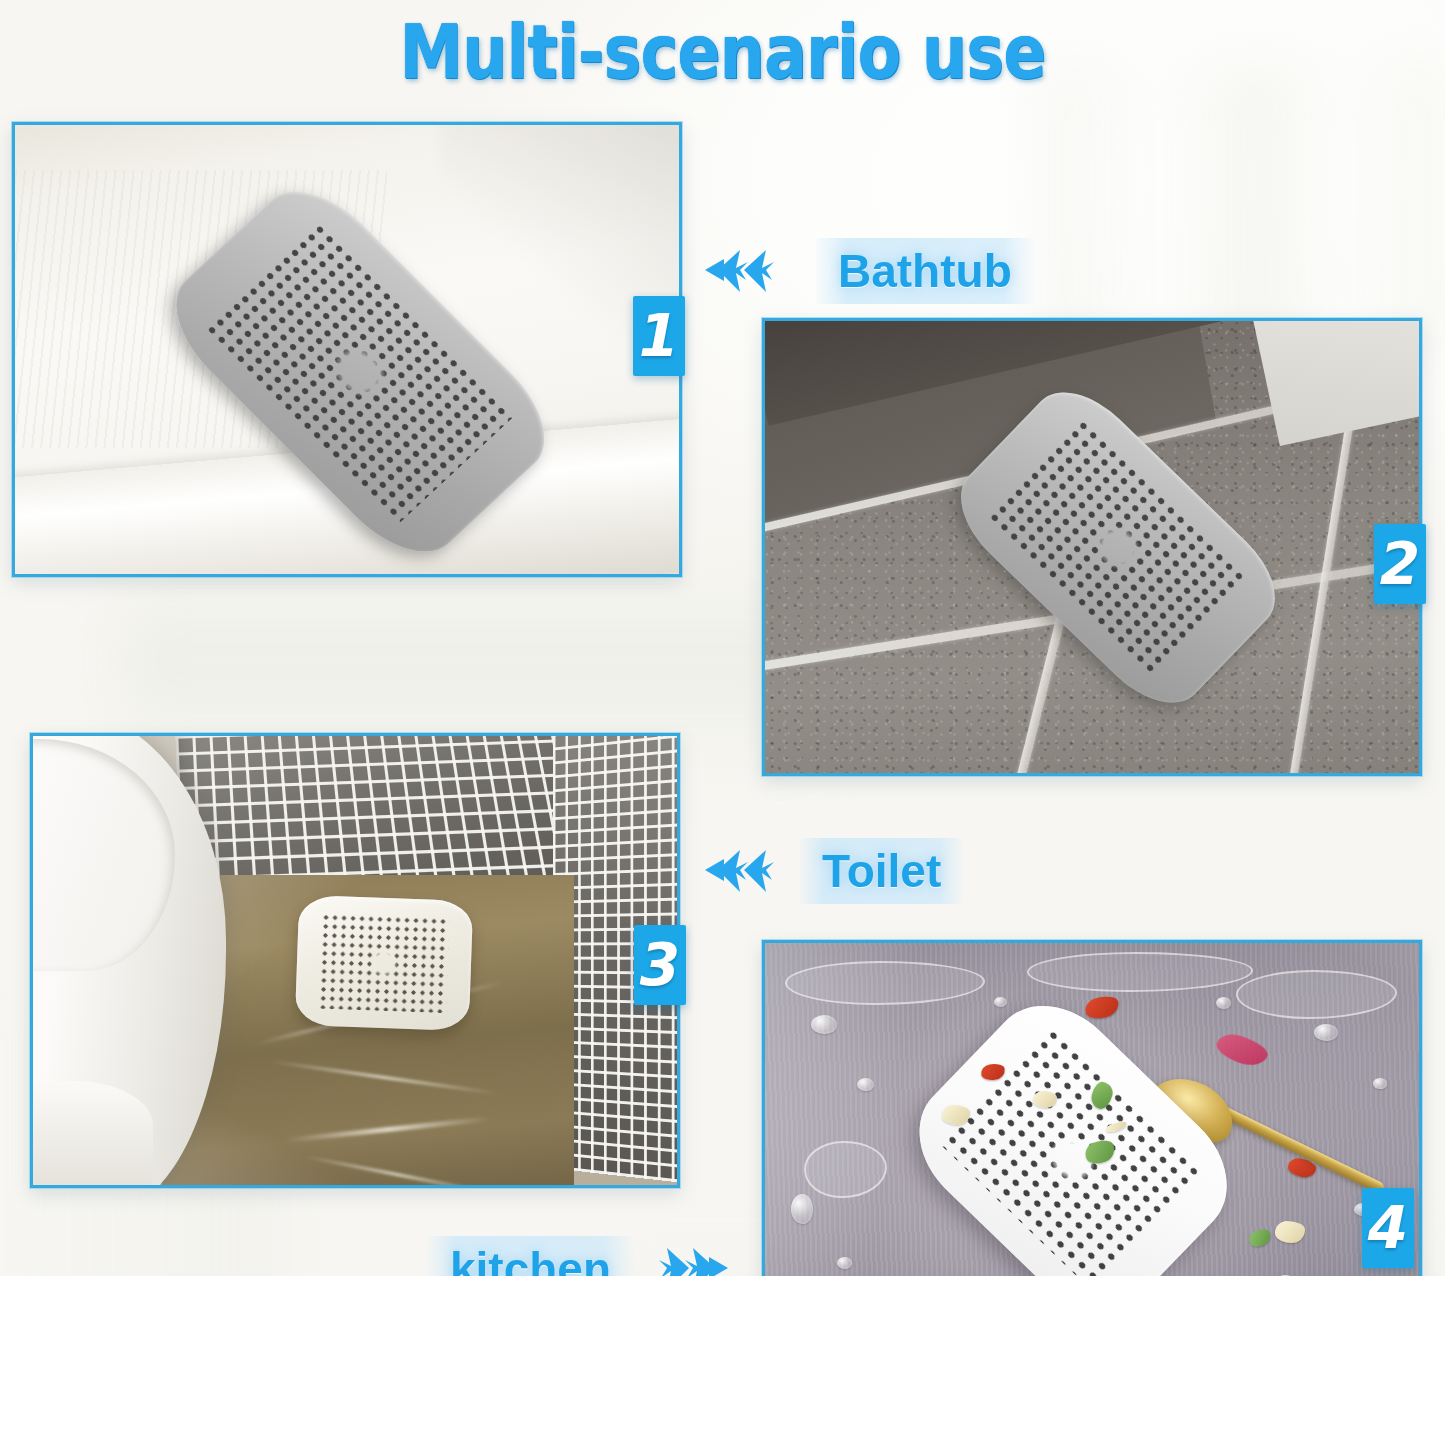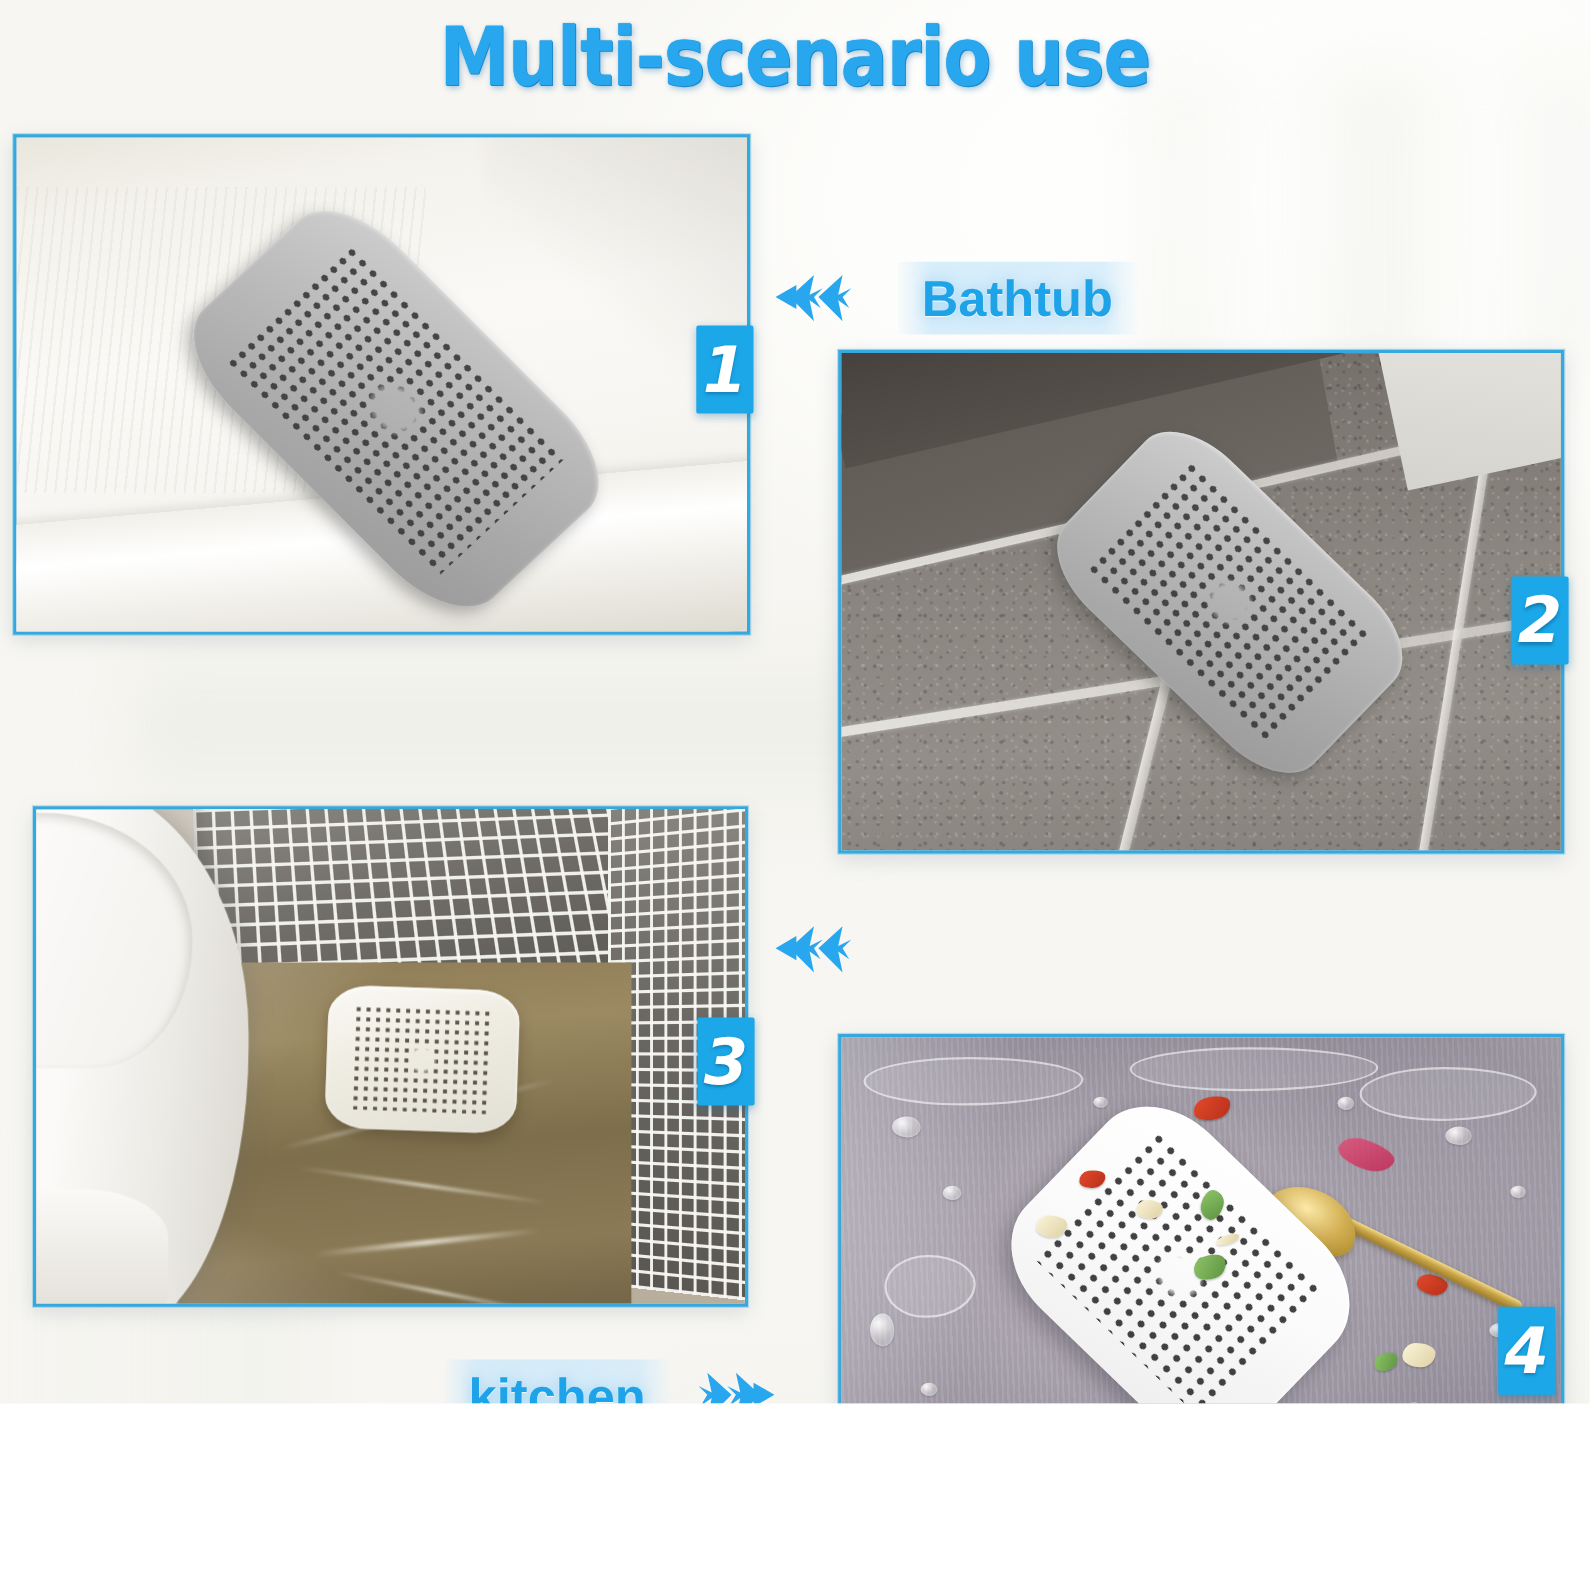--- a/index.html
+++ b/index.html
@@ -330,21 +330,21 @@
     border-radius: 3px;
     white-space: nowrap;
     text-shadow: 0 1px 1px rgba(255,255,255,.85), 0 0 12px rgba(120,195,240,.55);
   }
   .arrow { width: 74px; height: 50px; flex: 0 0 auto; }
   .arrow svg { display: block; width: 100%; height: 100%; }
 
   #callout-bathtub  { left: 700px;  top: 238px; gap: 42px; }
   #callout-bathroom { left: 372px;  top: 618px; }
   #callout-toilet   { left: 700px;  top: 838px; }
-  #callout-kitchen  { left: 404px;  top: 1236px; }
+  #callout-kitchen  { left: 428px;  top: 1236px; }
   #callout-bathroom .label, #callout-kitchen .label { order: 0; }
   #callout-bathroom .arrow, #callout-kitchen .arrow { order: 1; }
 </style>
 </head>
 <body>
 
 <div class="poster">
 
   <div class="bg-haze h1"></div>
   <div class="bg-haze h2"></div>
@@ -476,20 +476,21 @@
 
 
   <div class="callout" id="callout-toilet">
     <span class="arrow">
       <svg viewBox="0 0 74 50" aria-hidden="true">
         <path d="M40 4 L18 24 L40 46 L36 27 L46 34 L40 24 L48 16 L36 22 Z" fill="#29a7ee"></path>
         <path d="M66 4 L44 24 L66 46 L62 27 L72 34 L66 24 L74 16 L62 22 Z" fill="#29a7ee"></path>
         <path d="M5 24 L24 13 L24 35 Z" fill="#29a7ee"></path>
       </svg>
     </span>
+    <span class="label">Toilet</span>
   </div>
 
   <div class="callout" id="callout-kitchen">
     <span class="label">kitchen</span>
     <span class="arrow">
       <svg viewBox="0 0 74 50" aria-hidden="true">
         <path d="M34 4 L56 24 L34 46 L38 27 L28 34 L34 24 L26 16 L38 22 Z" fill="#29a7ee"></path>
         <path d="M8 4 L30 24 L8 46 L12 27 L2 34 L8 24 L0 16 L12 22 Z" fill="#29a7ee"></path>
         <path d="M69 24 L50 13 L50 35 Z" fill="#29a7ee"></path>
       </svg>

